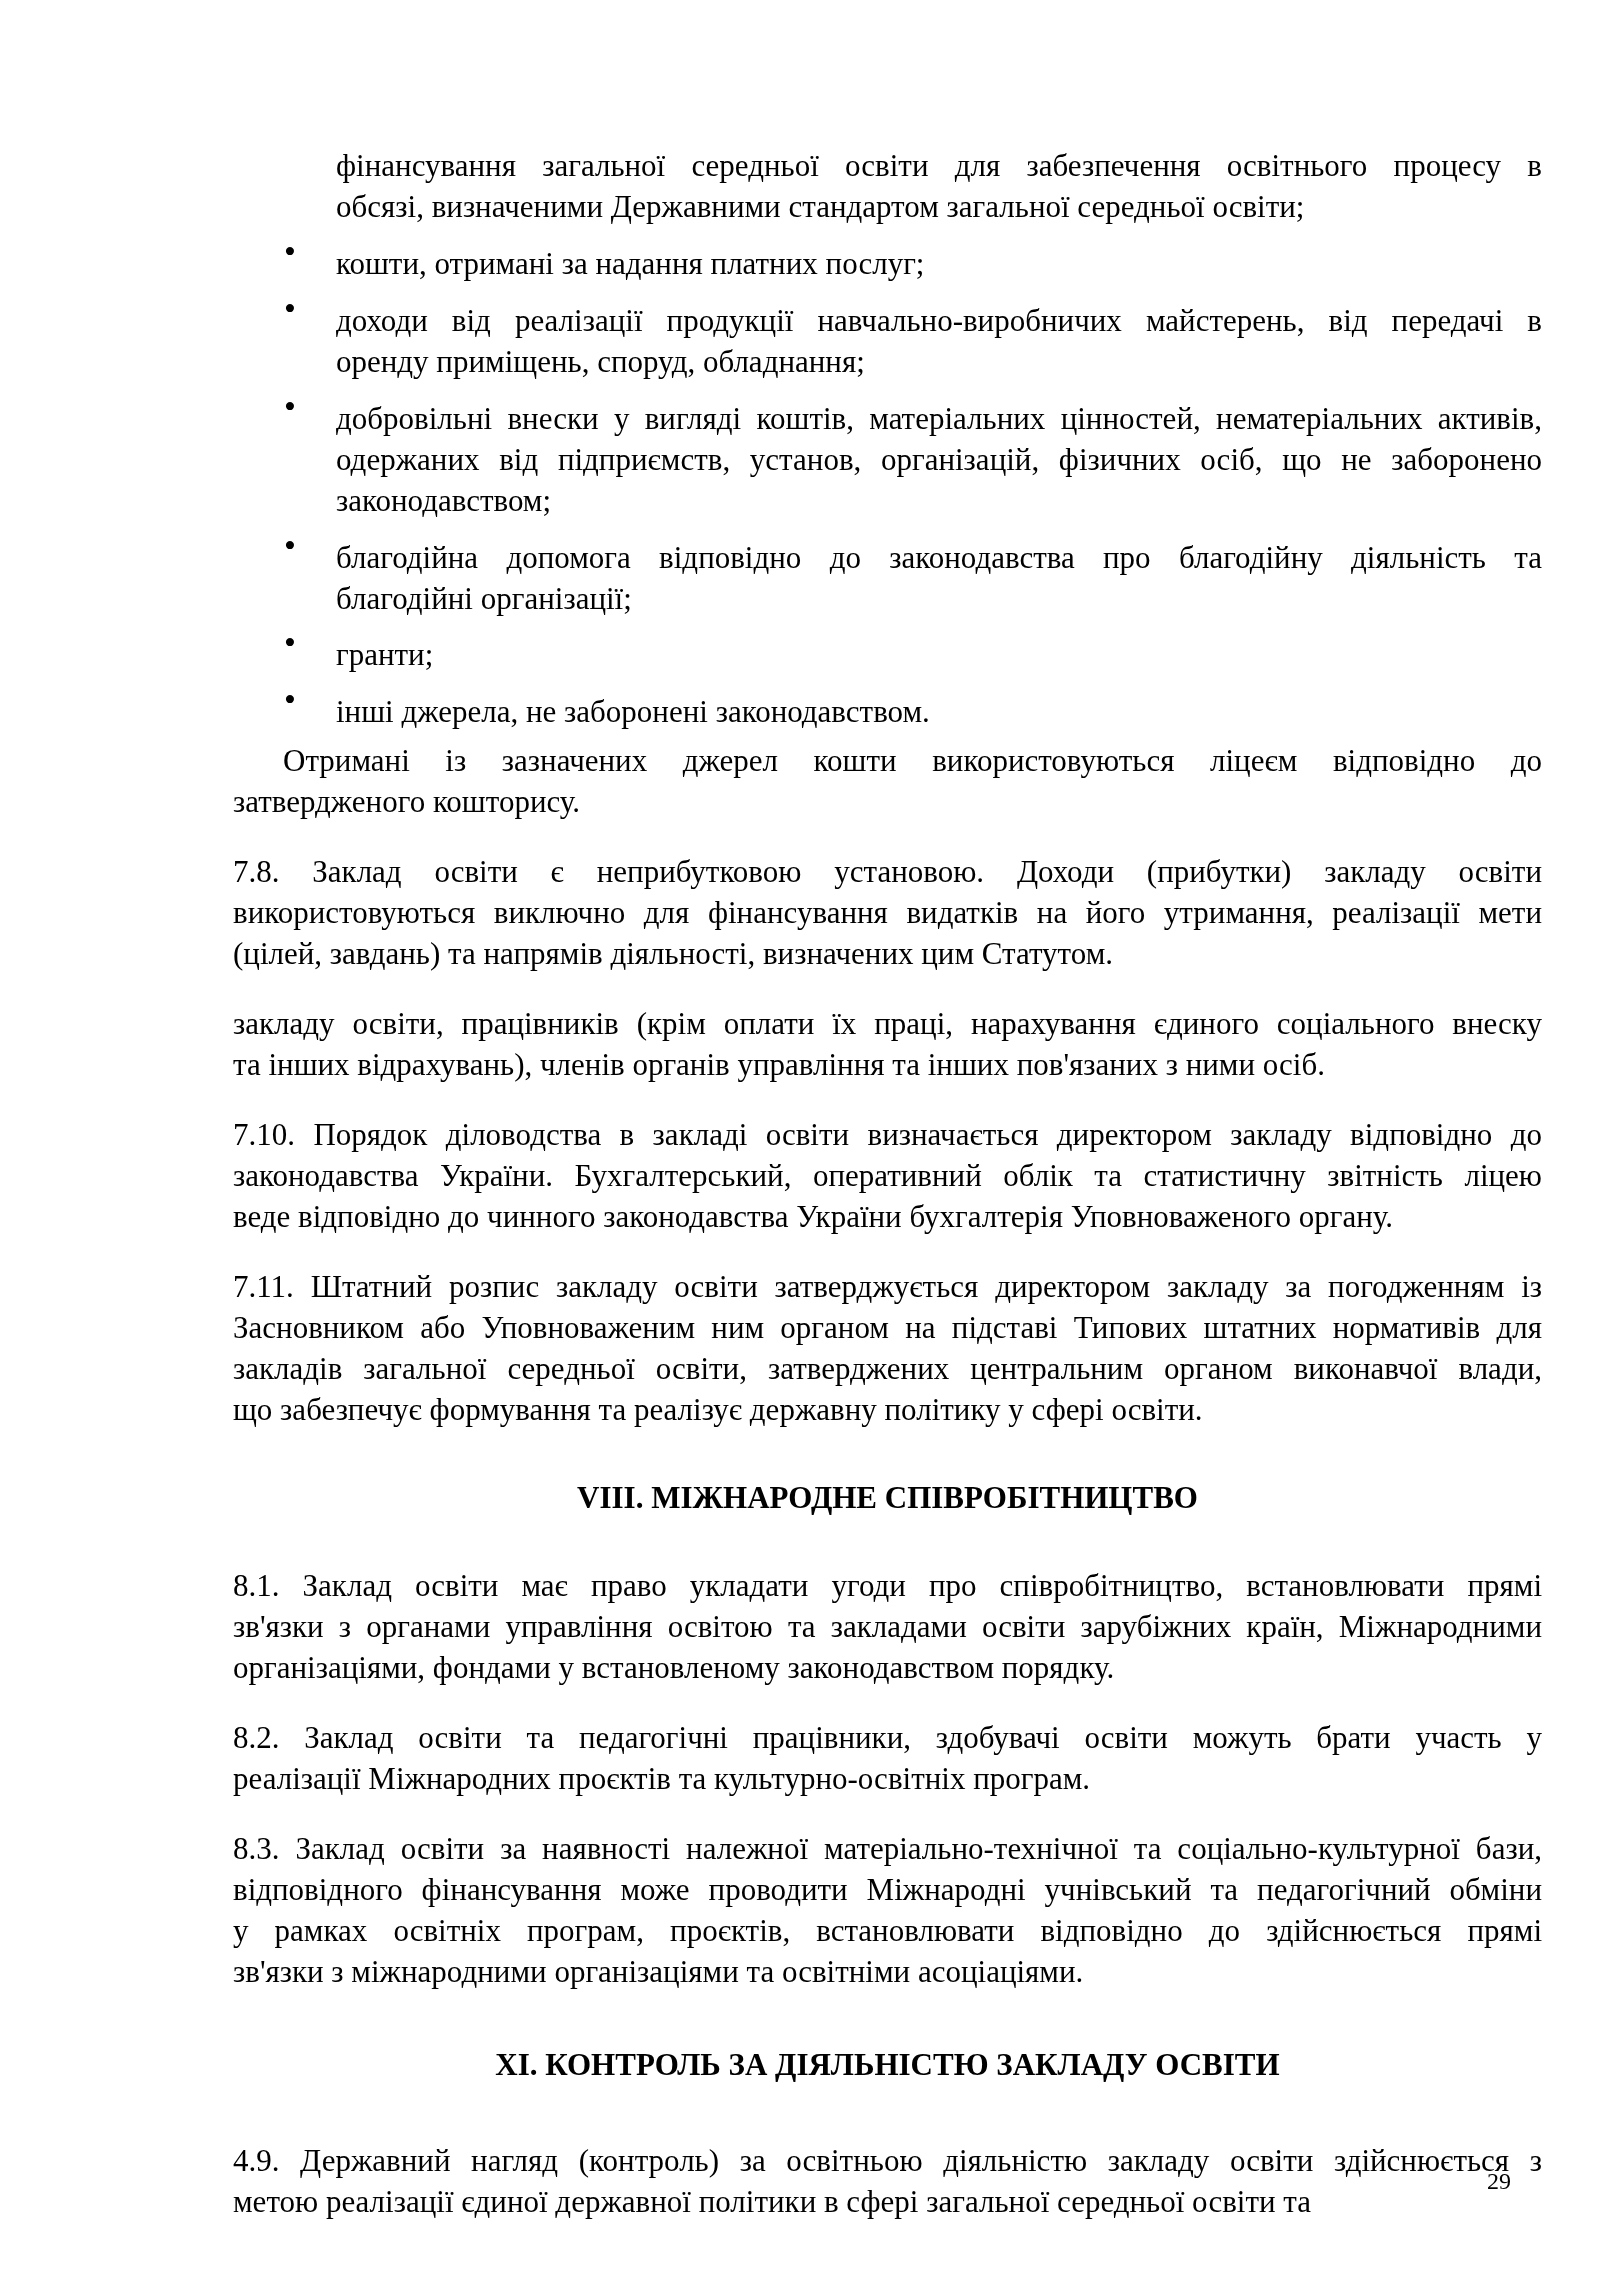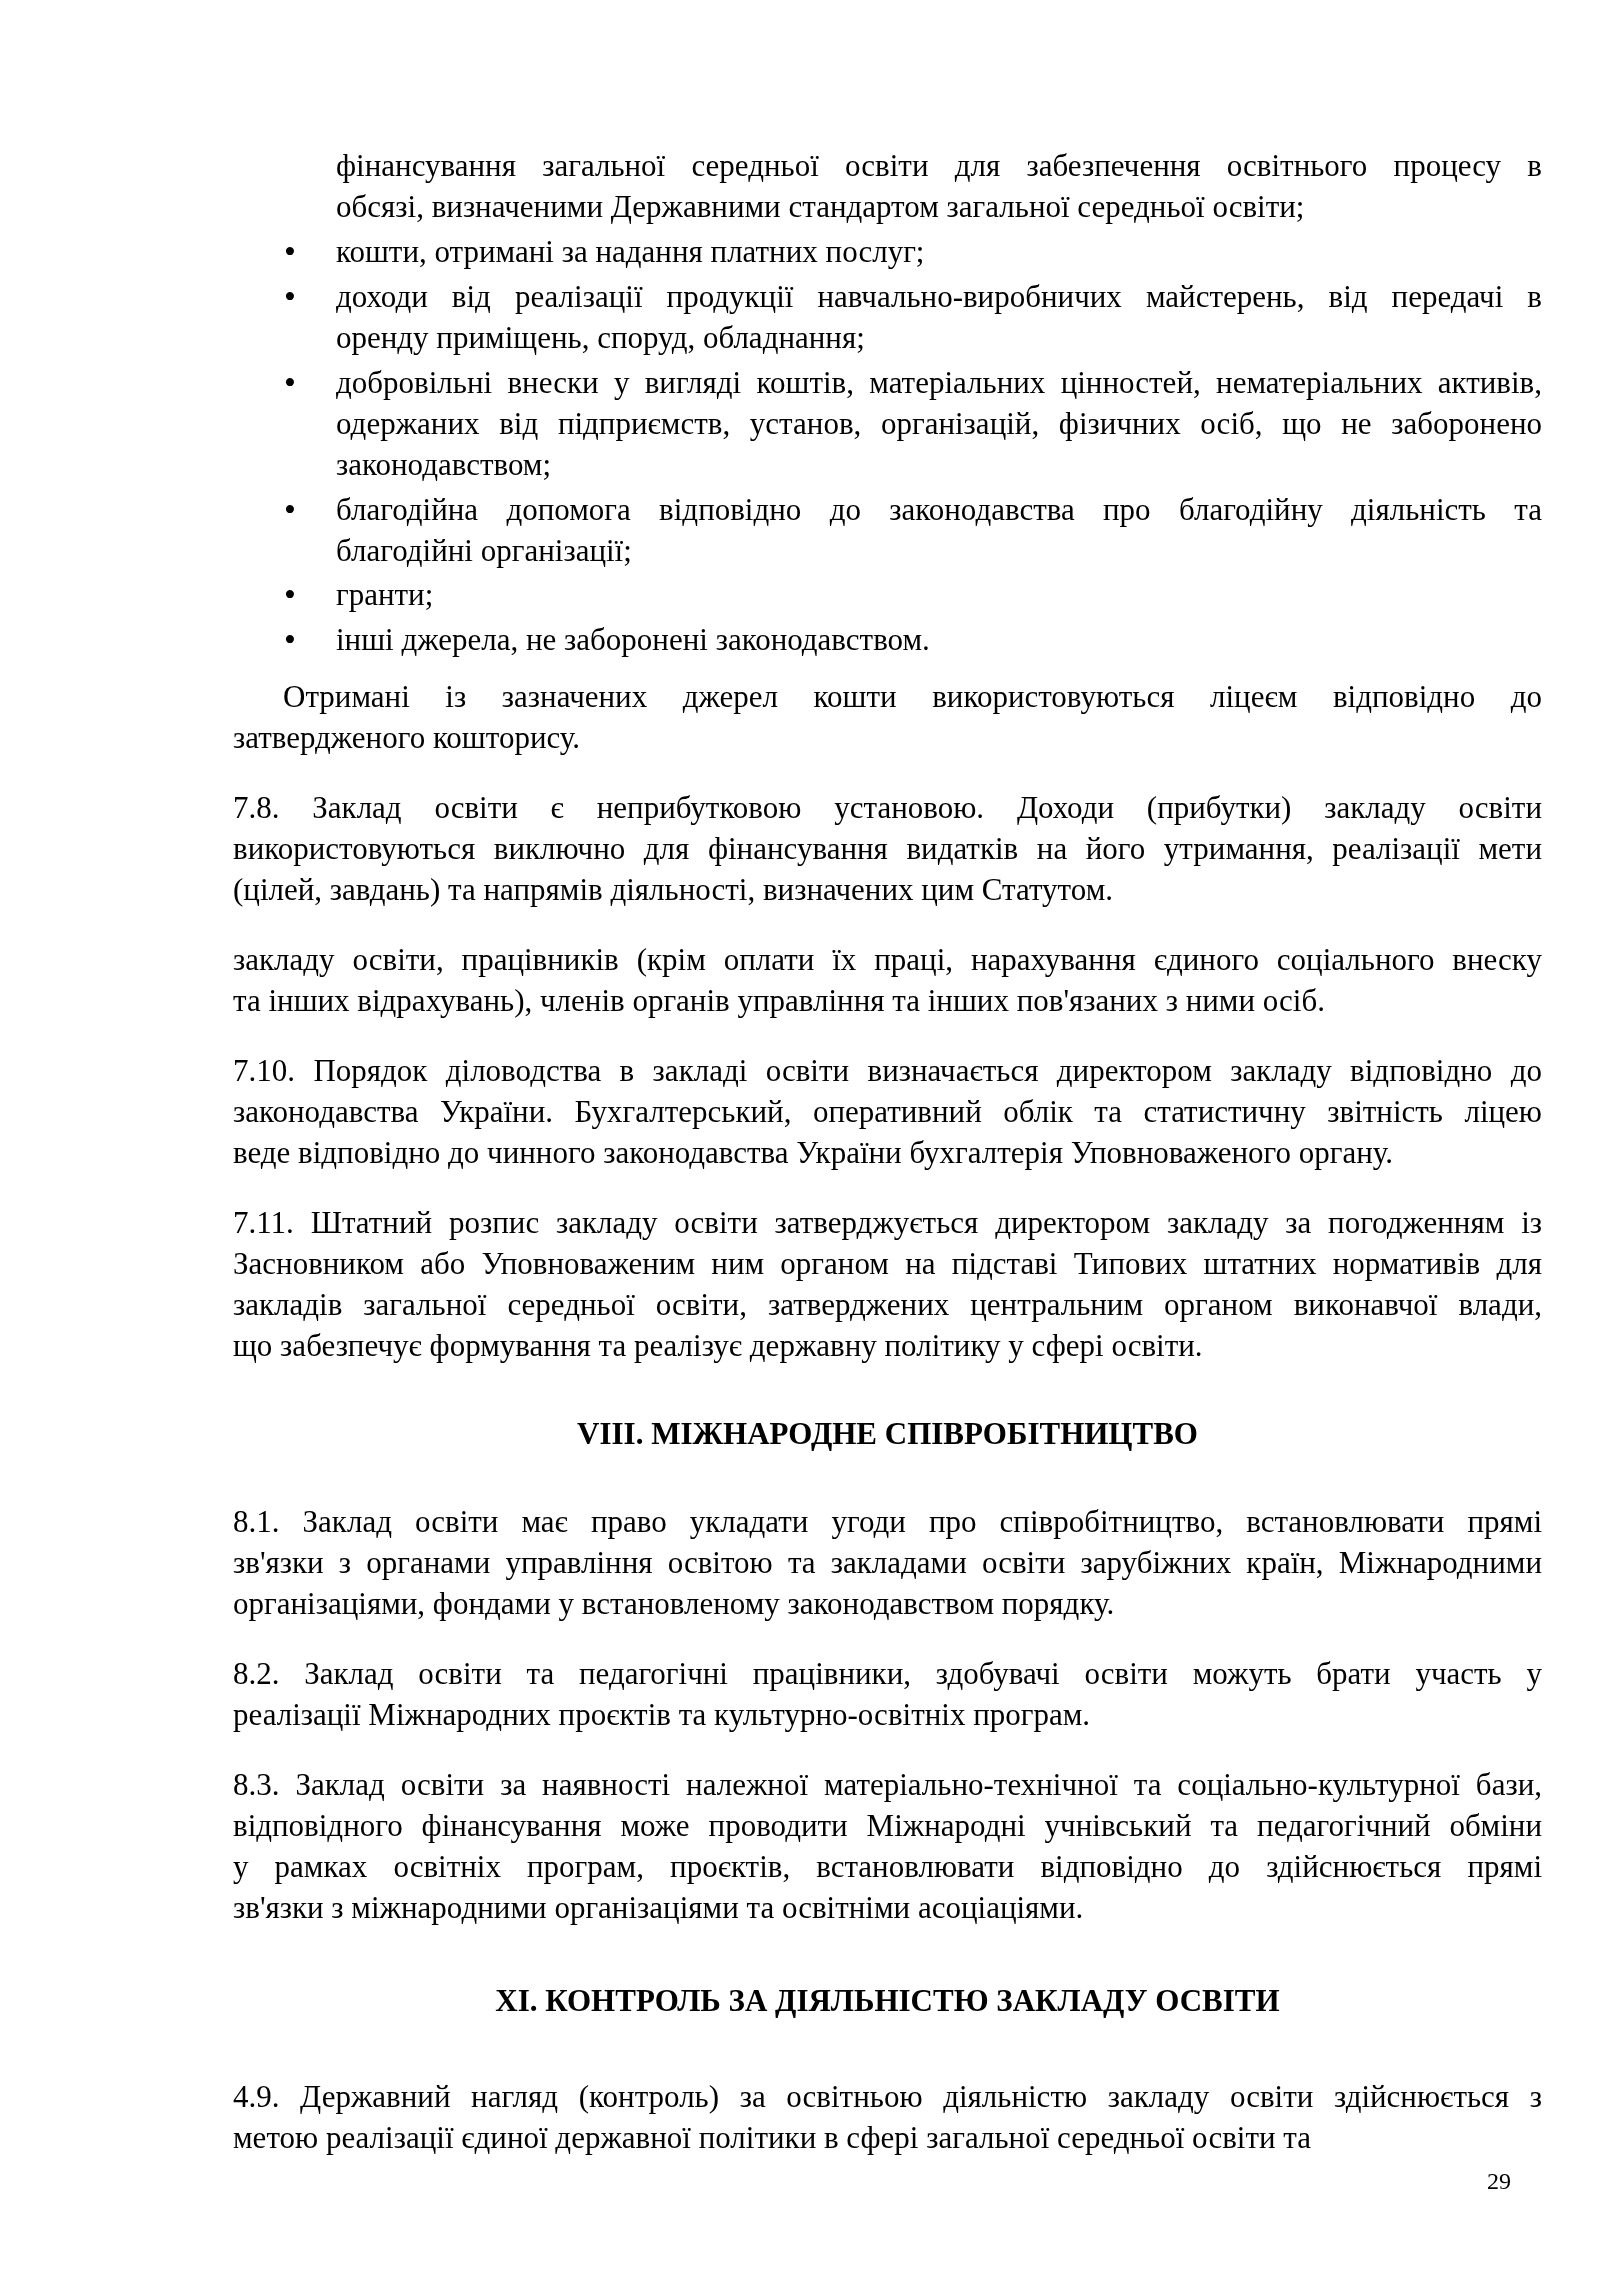--- a/index.html
+++ b/index.html
@@ -39,24 +39,24 @@
 
   
   .bullet { display: flex; margin-top: 3.9px; }
   .bullet-marker {
     flex: 0 0 103px;
     box-sizing: border-box;
     padding-left: 51px;
     font-size: 34px;
     line-height: 41px;
   }
-  .bullet-text { flex: 1 1 auto; min-width: 0; }
+  .bullet-text { flex: 1 1 auto; min-width: 0; margin-top: 12px; }
 
   
-  .indent { margin-top: 16px; }
+  .indent { margin-top: 8px; }
   .indent .line:first-child { text-indent: 50px; }
 
   
   .para { margin-top: 29px; }
 
   
   .heading {
     margin: 47px 0 47px 0;
     font-weight: 700;
   }

